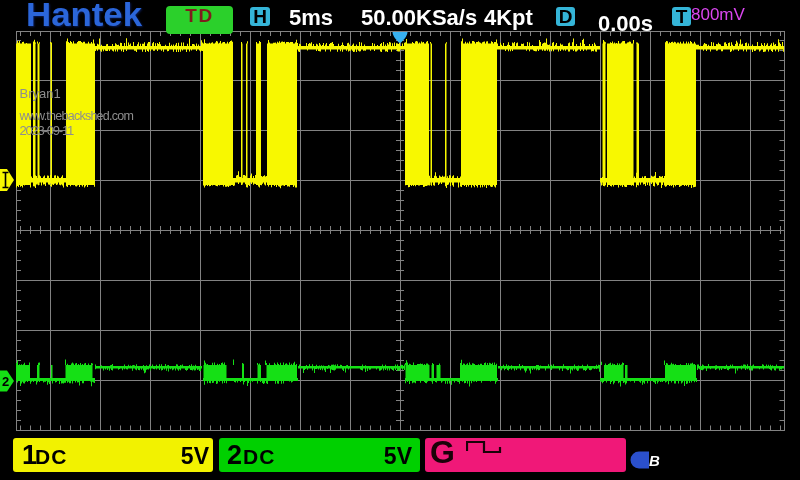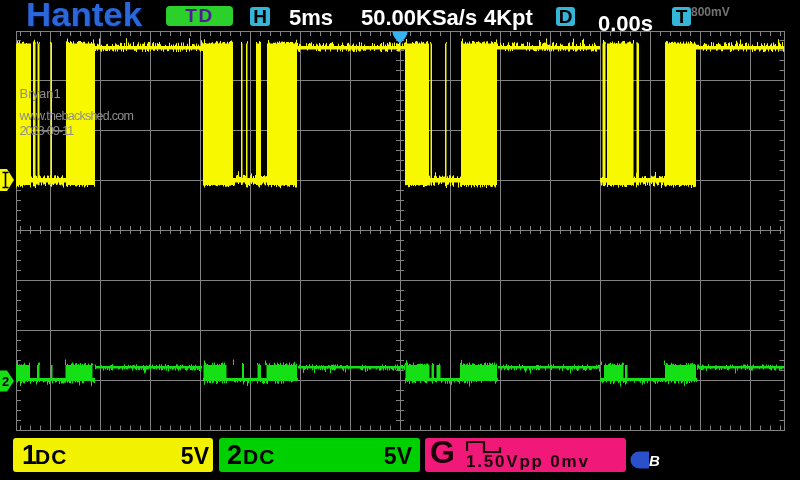--- a/index.html
+++ b/index.html
@@ -40,42 +40,41 @@
 <text x="19.5" y="120" font-family="Liberation Sans" font-size="12.5" letter-spacing="-0.75" fill="#8e8e8e">www.thebackshed.com</text>
 <text x="19.5" y="135" font-family="Liberation Sans" font-size="13" letter-spacing="-1.2" fill="#8e8e8e">2023-09-11</text>
 <path d="M392.5 32H407.5C407.5 36 403 41 400.7 42.7 400.3 43 399.7 43 399.3 42.7 397 41 392.5 36 392.5 32Z" fill="#38b2f0"></path>
 <polygon points="0,169 7,169 14,180 7,191 0,191" fill="#f8f800"></polygon>
 <path d="M2.5 172.5H8.5M5.5 172.5V187.5M2.5 187.5H8.5" stroke="#000" stroke-width="1.6" fill="none"></path>
 <polygon points="0,370.5 7,370.5 14,381 7,391.5 0,391.5" fill="#15e015"></polygon>
 <text x="2" y="386" font-family="Liberation Sans" font-size="13" font-weight="bold" fill="#000">2</text>
 </svg>
 
 <div class="abs" id="logo" style="left:26px;top:-4px;font-size:33px;font-weight:bold;color:#2b66da;transform:scaleX(1.055);transform-origin:0 0;text-shadow:1px 1px 2px #0a1a50">Hantek</div>
-<div class="abs" style="left:166px;top:6px;width:67px;height:20px;background:#2bd02b;border-radius:4px;text-align:center;line-height:20px;font-weight:bold;font-size:19px;color:#4c1d95;letter-spacing:1.5px">TD</div>
+<div class="abs" style="left:166px;top:6px;width:67px;height:28px;background:#2bd02b;border-radius:4px;text-align:center;line-height:20px;font-weight:bold;font-size:19px;color:#7f1d1d;letter-spacing:1.5px">TD</div>
 <div class="badge" style="left:250px;width:20px;background:#35b5d8;font-size:19px">H</div>
 <div class="abs white" style="left:289px;top:5px">5ms</div>
 <div class="abs white" style="left:361px;top:5px">50.00KSa/s</div>
 <div class="abs white" style="left:484px;top:5px">4Kpt</div>
 <div class="badge" style="left:556px;width:19px;background:#35b5d8;font-size:19px">D</div>
 <div class="abs white" style="left:598px;top:11px">0.00s</div>
 <div class="badge" style="left:672px;width:19px;background:#35b5d8;font-size:19px">T</div>
-<div class="abs" style="left:691px;top:5px;font-size:12px;font-weight:bold;color:#737373">800mV</div>
+<div class="abs" style="left:691px;top:5px;font-size:17px;font-weight:normal;color:#d946ef">800mV</div>
 
 <div class="abs" style="left:13px;top:438px;width:200px;height:34px;background:#f2f200;border-radius:3px">
   <span class="abs" style="left:9px;top:2px;font-size:27px;font-weight:bold;color:#000">1</span>
   <span class="abs" style="left:22px;top:7px;font-size:21px;font-weight:bold;color:#000;letter-spacing:1px">DC</span>
   <span class="abs" style="right:4px;top:5px;font-size:23px;font-weight:bold;color:#000">5V</span>
 </div>
 <div class="abs" style="left:219px;top:438px;width:201px;height:34px;background:#00d000;border-radius:3px">
   <span class="abs" style="left:8px;top:2px;font-size:27px;font-weight:bold;color:#000">2</span>
   <span class="abs" style="left:24px;top:7px;font-size:21px;font-weight:bold;color:#000;letter-spacing:1px">DC</span>
   <span class="abs" style="right:8px;top:5px;font-size:23px;font-weight:bold;color:#000">5V</span>
 </div>
 <div class="abs" style="left:425px;top:438px;width:201px;height:34px;background:#f01878;border-radius:3px">
   <span class="abs" style="left:5px;top:-4px;font-size:32px;font-weight:bold;color:#1a0208">G</span>
   <svg class="abs" style="left:41px;top:2px" width="40" height="14" viewBox="0 0 40 14">
       <path d="M1 11V2H18V12H34V7" stroke="#1a0208" stroke-width="2.2" fill="none"></path>
     </svg>
-  <span class="abs" style="left:41px;top:14px;font-size:17px;font-weight:bold;color:#1a0208;letter-spacing:1.8px">1.50Vpp&nbsp;0mv</span>
 </div>
 <svg class="abs" style="left:629px;top:450px" width="32" height="20" viewBox="0 0 32 20">
   <path d="M10 1.5 H20 V18.5 H10 A8.5 8.5 0 0 1 10 1.5 Z" fill="#2b50cc"></path>
   <text x="20" y="16" font-size="15" font-weight="bold" font-style="italic" fill="#fff" font-family="Liberation Sans">B</text>
 </svg>
 </body></html>

